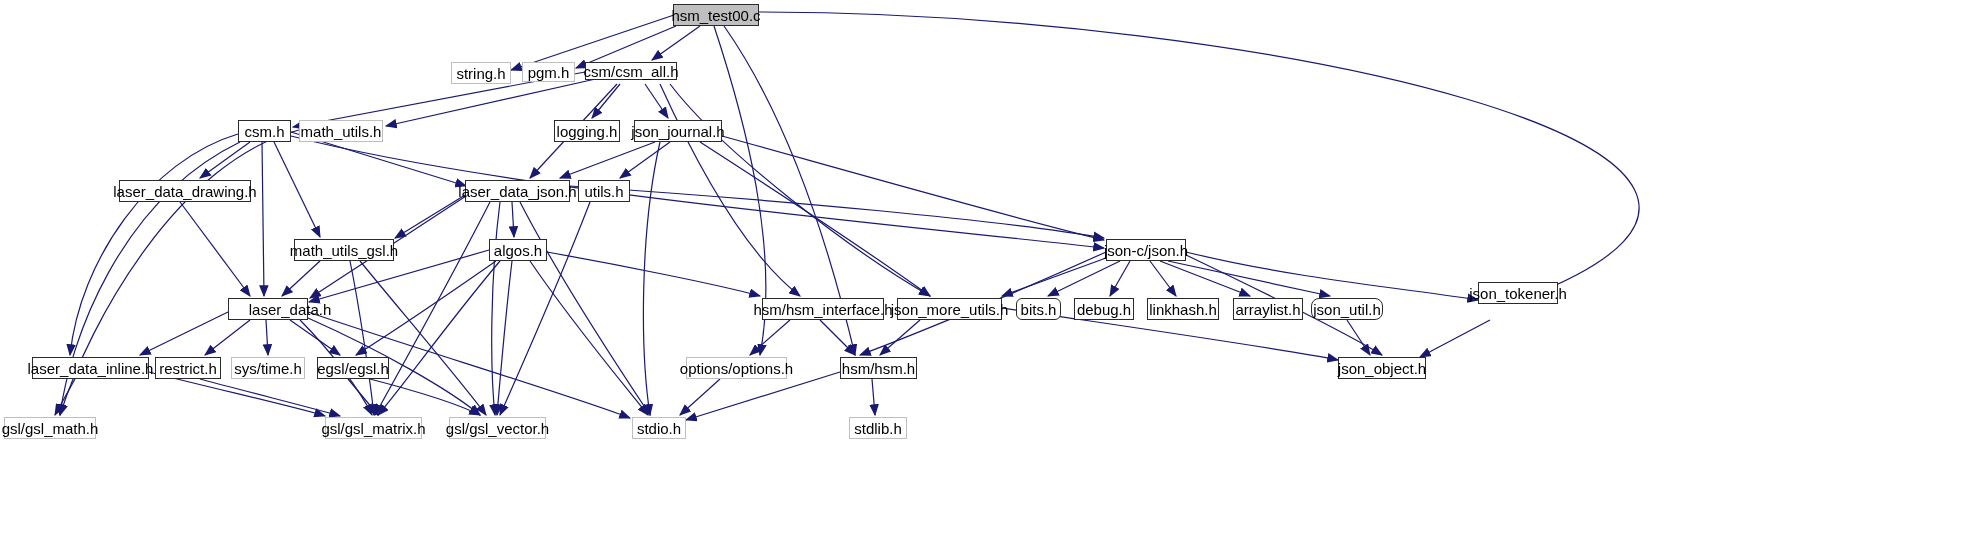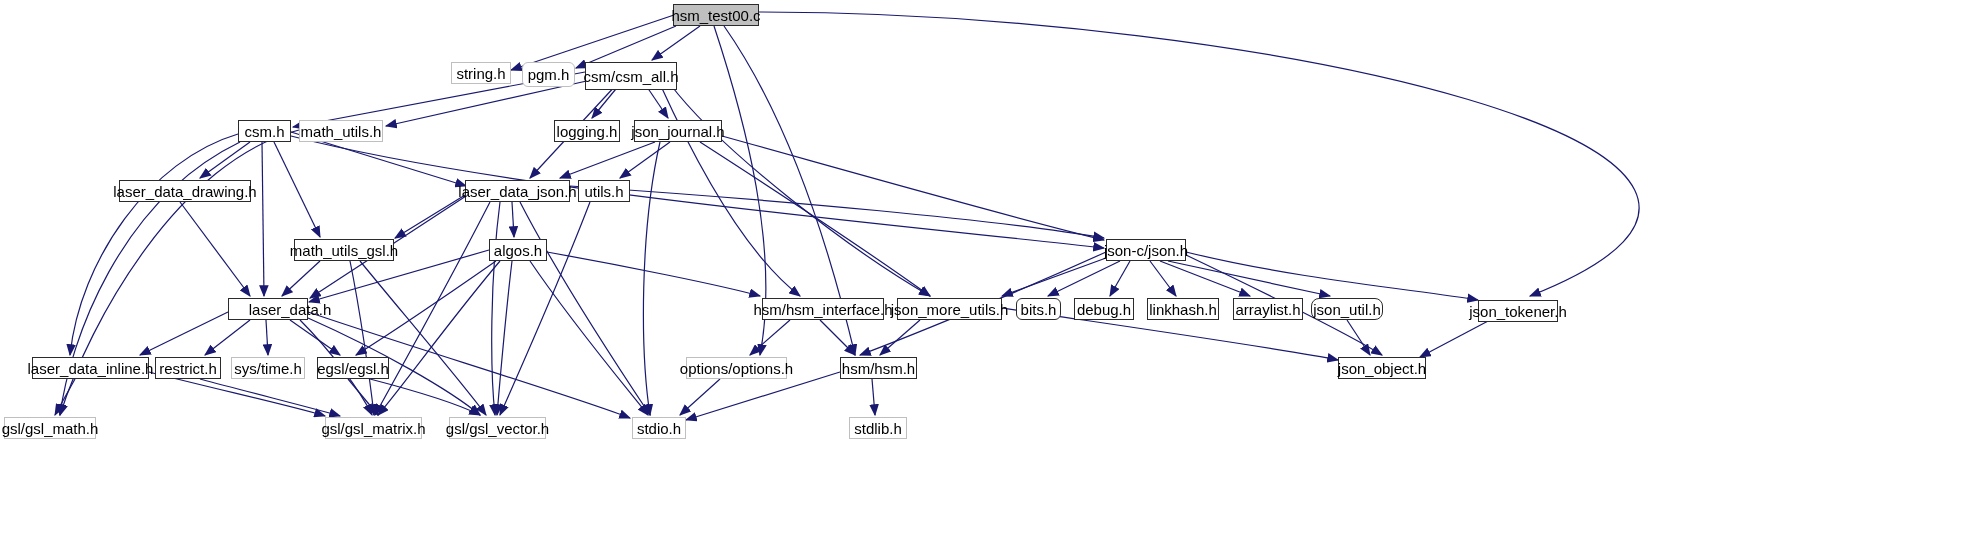--- a/index.html
+++ b/index.html
@@ -96,41 +96,41 @@
         <path d="M 149 372 C 220 390 300 408 325 416" fill="none" stroke="#191970" stroke-width="1.2" marker-end="url(#arrow)"></path>
         <path d="M 200 379 C 260 395 320 410 340 416" fill="none" stroke="#191970" stroke-width="1.2" marker-end="url(#arrow)"></path>
         <path d="M 348 379 L 378 415" fill="none" stroke="#191970" stroke-width="1.2" marker-end="url(#arrow)"></path>
         <path d="M 370 379 C 420 392 460 405 480 415" fill="none" stroke="#191970" stroke-width="1.2" marker-end="url(#arrow)"></path>
         <path d="M 299 130 C 180 160 90 320 60 415" fill="none" stroke="#191970" stroke-width="1.2" marker-end="url(#arrow)"></path>
       </g>
   </svg>
   <div id="node-layer">
       <div class="node root" style="left: 673px; top: 4px; width: 86px; height: 22px;">hsm_test00.c</div>
       <div class="node " style="left: 451px; top: 62px; width: 60px; height: 22px;">string.h</div>
-      <div class="node " style="left: 522px; top: 62px; width: 53px; height: 25px; border-radius: 6px;">pgm.h</div>
-      <div class="node strong" style="left: 585px; top: 62px; width: 92px; height: 28px;">csm/csm_all.h</div>
+      <div class="node " style="left: 522px; top: 62px; width: 53px; height: 20px;">pgm.h</div>
+      <div class="node strong" style="left: 585px; top: 62px; width: 92px; height: 18px;">csm/csm_all.h</div>
       <div class="node strong" style="left: 238px; top: 120px; width: 53px; height: 22px;">csm.h</div>
       <div class="node " style="left: 299px; top: 120px; width: 84px; height: 22px;">math_utils.h</div>
       <div class="node strong" style="left: 554px; top: 120px; width: 66px; height: 22px;">logging.h</div>
       <div class="node strong" style="left: 634px; top: 120px; width: 88px; height: 22px;">json_journal.h</div>
       <div class="node strong" style="left: 119px; top: 180px; width: 132px; height: 22px;">laser_data_drawing.h</div>
       <div class="node strong" style="left: 465px; top: 180px; width: 105px; height: 22px;">laser_data_json.h</div>
       <div class="node strong" style="left: 578px; top: 180px; width: 52px; height: 22px;">utils.h</div>
       <div class="node strong" style="left: 294px; top: 239px; width: 100px; height: 22px;">math_utils_gsl.h</div>
       <div class="node strong" style="left: 489px; top: 239px; width: 58px; height: 22px;">algos.h</div>
       <div class="node strong small" style="left: 1106px; top: 239px; width: 80px; height: 22px;">json-c/json.h</div>
       <div class="node strong" style="left: 228px; top: 298px; width: 80px; height: 22px; padding-left: 44px;">laser_data.h</div>
       <div class="node strong small" style="left: 762px; top: 298px; width: 122px; height: 22px;">hsm/hsm_interface.h</div>
       <div class="node strong small" style="left: 897px; top: 298px; width: 105px; height: 22px;">json_more_utils.h</div>
       <div class="node strong small" style="left: 1016px; top: 298px; width: 45px; height: 22px; border-radius: 6px;">bits.h</div>
       <div class="node strong small" style="left: 1074px; top: 298px; width: 60px; height: 22px;">debug.h</div>
       <div class="node strong small" style="left: 1147px; top: 298px; width: 72px; height: 22px;">linkhash.h</div>
       <div class="node strong small" style="left: 1233px; top: 298px; width: 70px; height: 22px;">arraylist.h</div>
       <div class="node strong small" style="left: 1311px; top: 298px; width: 72px; height: 22px; border-radius: 8px;">json_util.h</div>
-      <div class="node strong small" style="left: 1478px; top: 300px; width: 80px; height: 22px;">json_tokener.h</div>
+      <div class="node strong small" style="left: 1478px; top: 282px; width: 80px; height: 22px;">json_tokener.h</div>
       <div class="node strong" style="left: 32px; top: 357px; width: 117px; height: 22px;">laser_data_inline.h</div>
       <div class="node strong" style="left: 155px; top: 357px; width: 66px; height: 22px;">restrict.h</div>
       <div class="node " style="left: 231px; top: 357px; width: 74px; height: 22px;">sys/time.h</div>
       <div class="node strong" style="left: 317px; top: 357px; width: 72px; height: 22px;">egsl/egsl.h</div>
       <div class="node " style="left: 686px; top: 357px; width: 101px; height: 22px;">options/options.h</div>
       <div class="node strong" style="left: 840px; top: 357px; width: 77px; height: 22px;">hsm/hsm.h</div>
       <div class="node strong" style="left: 1338px; top: 357px; width: 88px; height: 22px;">json_object.h</div>
       <div class="node " style="left: 4px; top: 417px; width: 92px; height: 22px;">gsl/gsl_math.h</div>
       <div class="node " style="left: 325px; top: 417px; width: 97px; height: 22px;">gsl/gsl_matrix.h</div>
       <div class="node " style="left: 449px; top: 417px; width: 97px; height: 22px;">gsl/gsl_vector.h</div>

